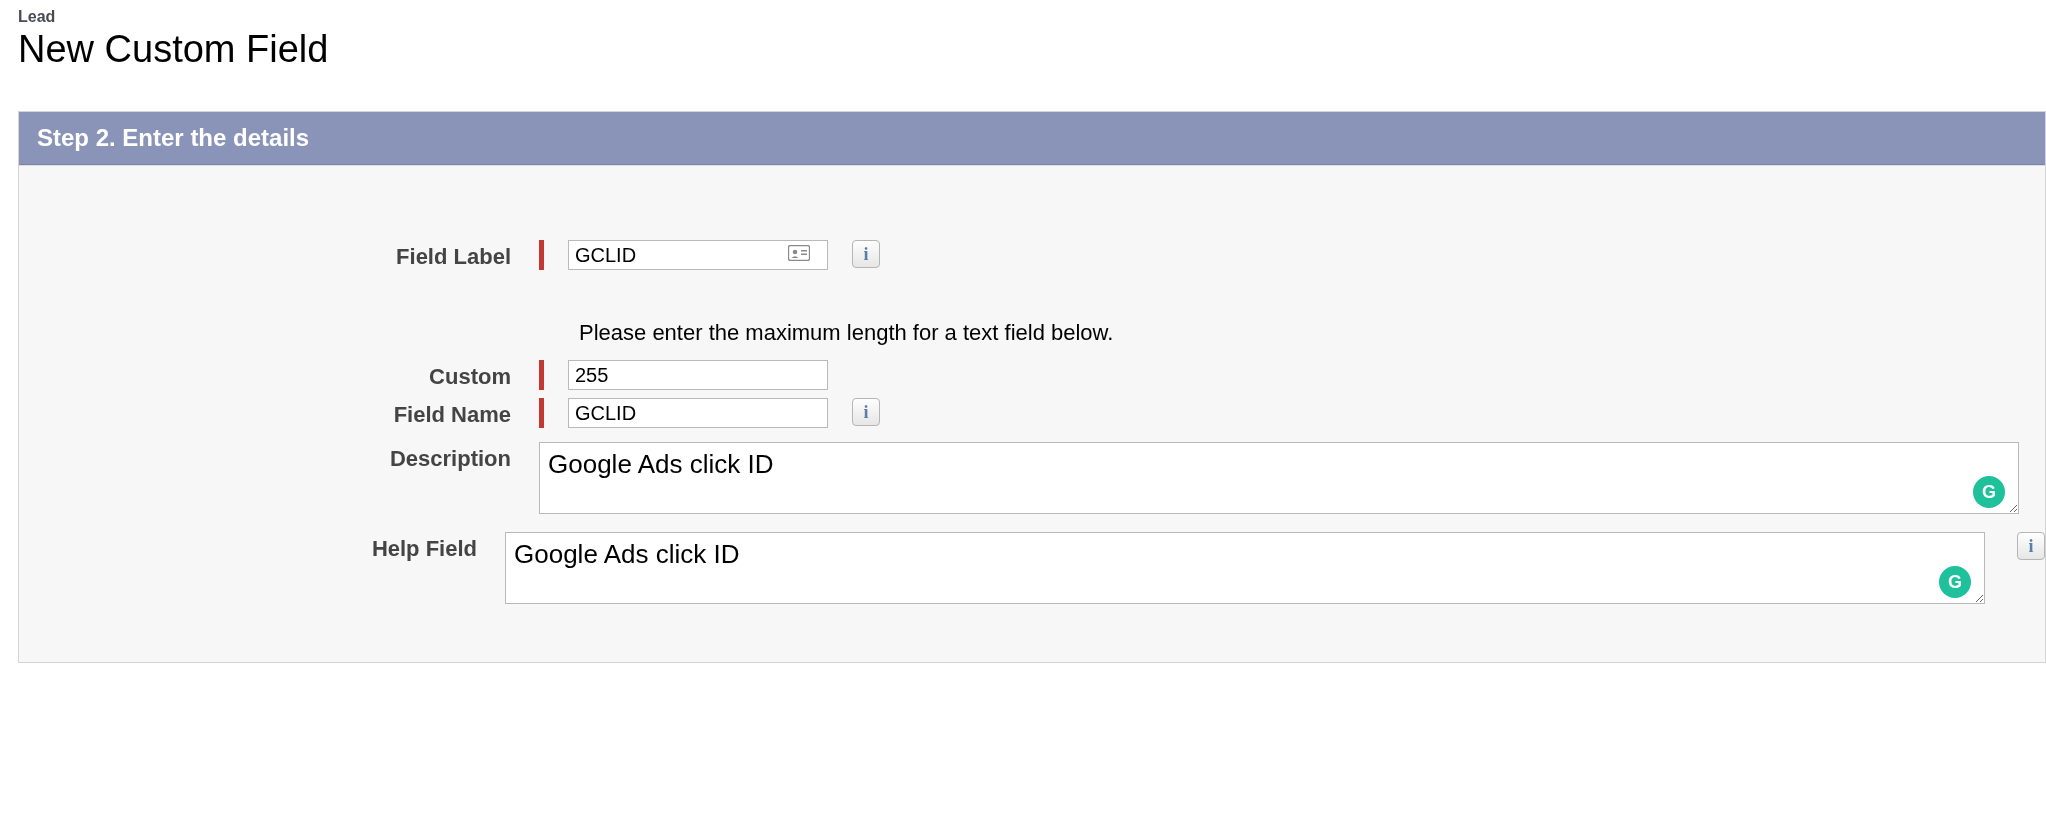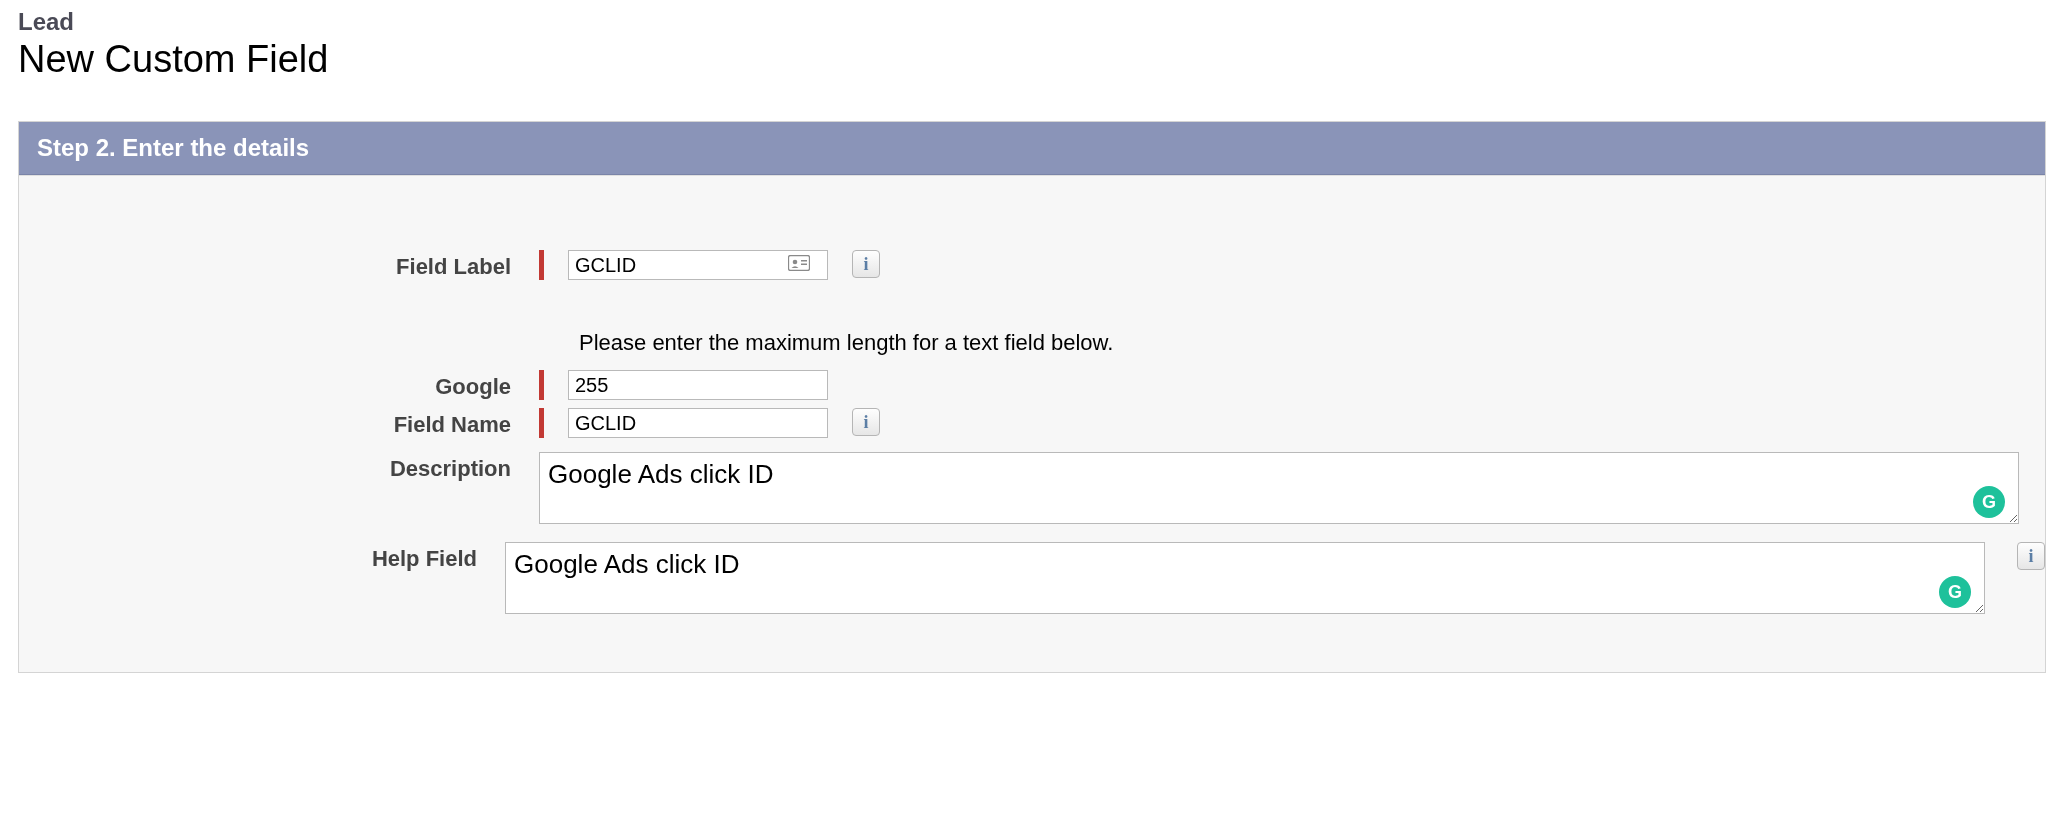--- a/index.html
+++ b/index.html
@@ -8,21 +8,21 @@
     padding: 0;
     font-family: Arial, Helvetica, sans-serif;
     background: #ffffff;
     color: #000;
   }
   .page {
     width: 2046px;
     padding: 8px 0 0 18px;
   }
   .breadcrumb {
-    font-size: 24px;
+    font-size: 16px;
     font-weight: 700;
     color: #4a4a56;
     margin: 0 12px 2px 0;
   }
   .page-title {
     font-size: 38px;
     font-weight: 400;
     color: #000;
     margin: 0 0 40px 0;
   }
@@ -187,21 +187,21 @@
           </span>
           <button class="info-btn">
             <span class="i">i</span>
           </button>
         </div>
       </div>
 
       <div class="instruction-text">Please enter the maximum length for a text field below.</div>
 
       <div class="form-row mb6">
-        <div class="label-cell">Google</div>
+        <div class="label-cell">Custom</div>
         <div class="input-cell">
           <span class="req-bar"></span>
           <input type="text" class="text-input w260" value="255" style="">
         </div>
       </div>
 
       <div class="form-row">
         <div class="label-cell">Field Name</div>
         <div class="input-cell">
           <span class="req-bar"></span>

